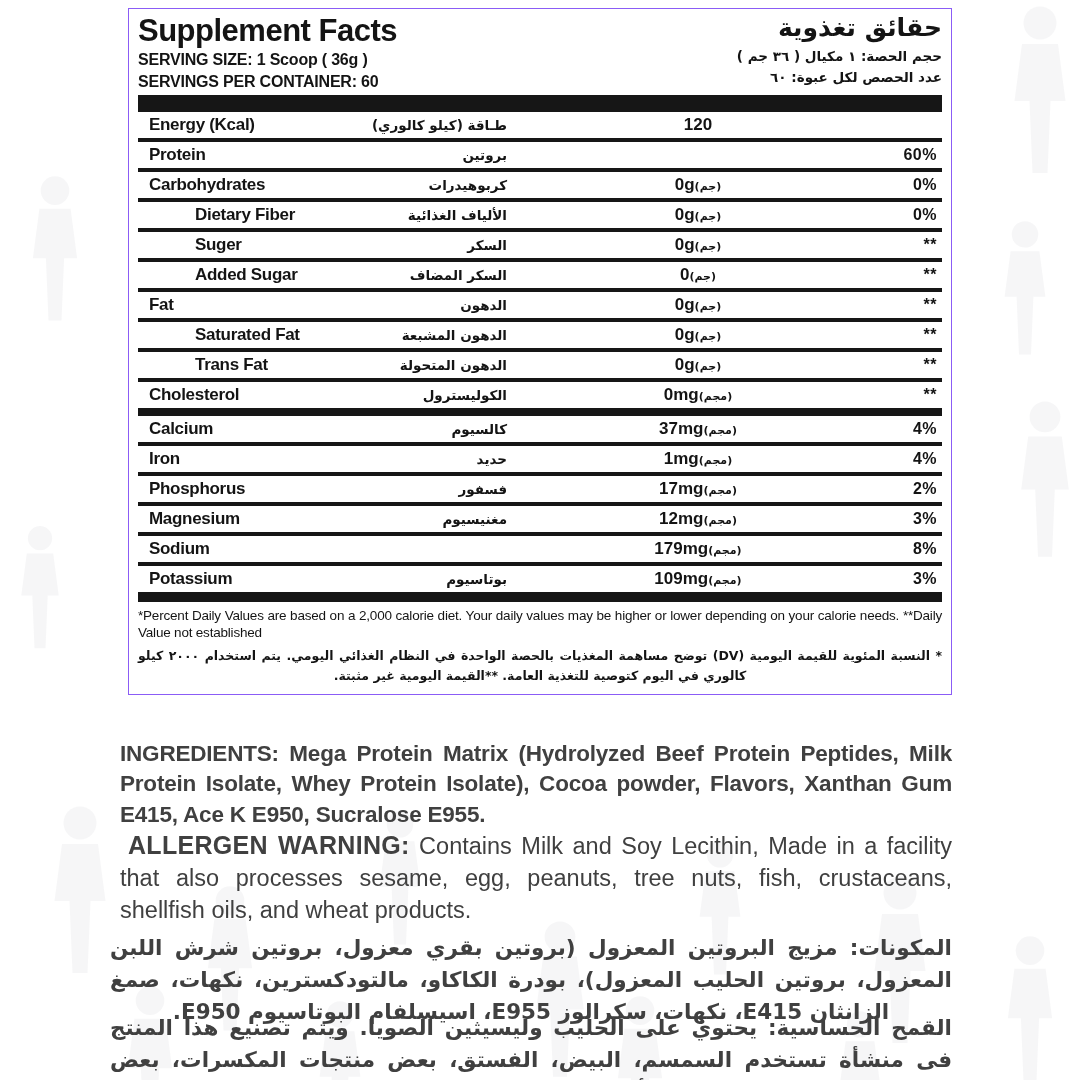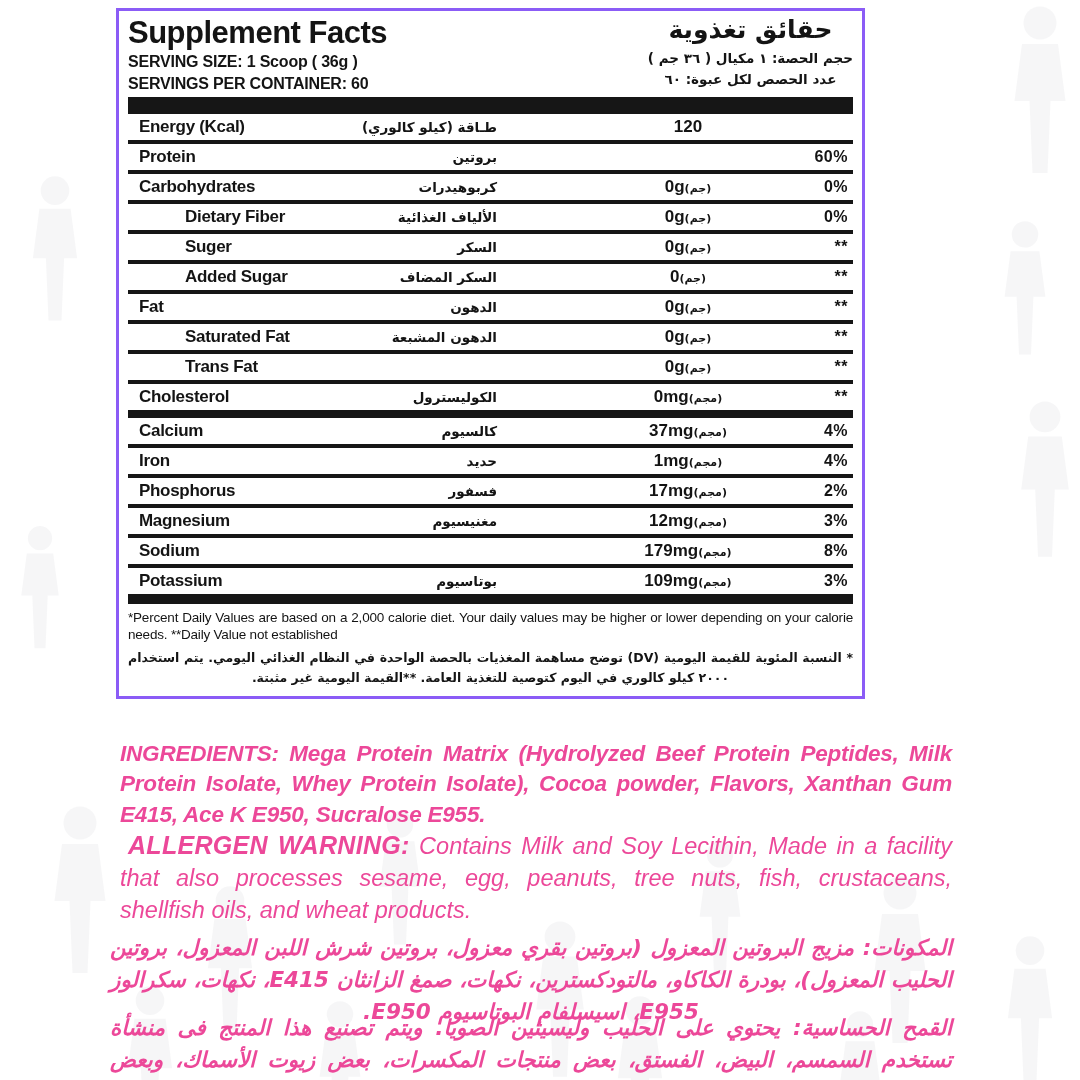--- a/index.html
+++ b/index.html
@@ -2,26 +2,26 @@
 <html><head>
 <meta charset="utf-8">
 <style>
   html,body{margin:0;padding:0;background:#ffffff;}
   .page{position:relative;width:1080px;height:1080px;background:#ffffff;overflow:hidden;
         color:#141414;font-family:"Liberation Sans",sans-serif;}
   .wm{position:absolute;left:0;top:0;z-index:0;}
   .ar{font-family:"DejaVu Sans",sans-serif;direction:rtl;}
 
   
-  .facts{position:absolute;left:116px;top:8px;width:749px;box-sizing:border-box;
-         border:3px solid #8b5cf6;z-index:1;padding:6px 9px 8px 9px;background:rgba(255,255,255,0.55);}
+  .facts{position:absolute;left:128px;top:8px;width:824px;box-sizing:border-box;
+         border:1px solid #8b5cf6;z-index:1;padding:6px 9px 8px 9px;background:rgba(255,255,255,0.55);}
   .f-head{display:flex;justify-content:space-between;align-items:flex-start;}
   .f-title{font-size:31px;font-weight:bold;letter-spacing:-0.5px;line-height:1.02;}
   .f-serv{font-size:16px;font-weight:bold;line-height:1.22;margin-top:3px;letter-spacing:-0.2px;}
-  .f-head-ar{text-align:center;}
+  .f-head-ar{text-align:right;}
   .f-title-ar{font-size:25px;font-weight:bold;line-height:1.05;}
   .f-serv-ar{font-size:13.5px;font-weight:bold;line-height:1.55;margin-top:5px;}
   .bar{height:9px;background:#161616;margin-top:3px;}
   .bar.mid{height:8px;margin-top:0;}
   .bar.bottom{height:10px;margin-top:0;}
   .hdr{position:relative;height:23px;}
   .hdr-en{position:absolute;left:2px;top:50%;transform:translateY(-50%);
           font-size:14.5px;font-weight:bold;letter-spacing:-0.2px;}
   .hdr-ar{position:absolute;left:0;width:346px;top:50%;transform:translateY(-50%);
           text-align:right;font-size:13.5px;font-weight:bold;}
@@ -40,21 +40,21 @@
   .dv{position:absolute;right:5px;top:50%;transform:translateY(-50%);
       font-size:16px;font-weight:bold;letter-spacing:0.5px;}
   .divider{height:4px;background:#161616;}
   .divider.thick{height:8px;}
   .f-note-en{margin-top:6px;font-size:13.5px;line-height:1.25;text-align:justify;
              letter-spacing:-0.2px;}
   .f-note-ar{margin-top:5px;font-size:12.5px;font-weight:bold;line-height:1.6;
              text-align:justify;text-align-last:center;}
 
   
-  .blue{color:#ec4899;font-style:italic;}
+  .blue{color:#404040;}
   .ing-en{position:absolute;left:120px;top:716px;width:832px;z-index:1;
           font-size:22.5px;font-weight:bold;line-height:1.36;text-align:justify;letter-spacing:-0.2px;}
   .alg-en{position:absolute;left:120px;top:804px;width:832px;z-index:1;
           font-size:23.5px;font-weight:normal;line-height:1.38;text-align:justify;text-indent:8px;}
   .alg-en .lbl{font-weight:bold;font-size:25px;letter-spacing:0.3px;}
   .ing-ar{position:absolute;left:110px;top:910px;width:842px;z-index:1;
           font-size:21.5px;font-weight:bold;line-height:1.5;text-align:justify;text-align-last:center;}
   .alg-ar{position:absolute;left:110px;top:990px;width:842px;z-index:1;
           font-size:21.5px;font-weight:bold;line-height:1.5;text-align:justify;text-align-last:center;}
 </style>
@@ -171,20 +171,21 @@
   <div class="row indent">
     <span class="nm">Saturated Fat</span>
     <span class="arname ar">الدهون المشبعة</span>
     <span class="amt"><span class="amt-main">0g</span><span class="unit ar" dir="rtl">(جم)</span></span>
     <span class="dv">**</span>
   </div>
   <div class="divider"></div>
 
   <div class="row indent">
     <span class="nm">Trans Fat</span>
+    <span class="arname ar">الدهون المتحولة</span>
     <span class="amt"><span class="amt-main">0g</span><span class="unit ar" dir="rtl">(جم)</span></span>
     <span class="dv">**</span>
   </div>
   <div class="divider"></div>
 
   <div class="row">
     <span class="nm">Cholesterol</span>
     <span class="arname ar">الكوليسترول</span>
     <span class="amt"><span class="amt-main">0mg</span><span class="unit ar" dir="rtl">(مجم)</span></span>
     <span class="dv">**</span>

